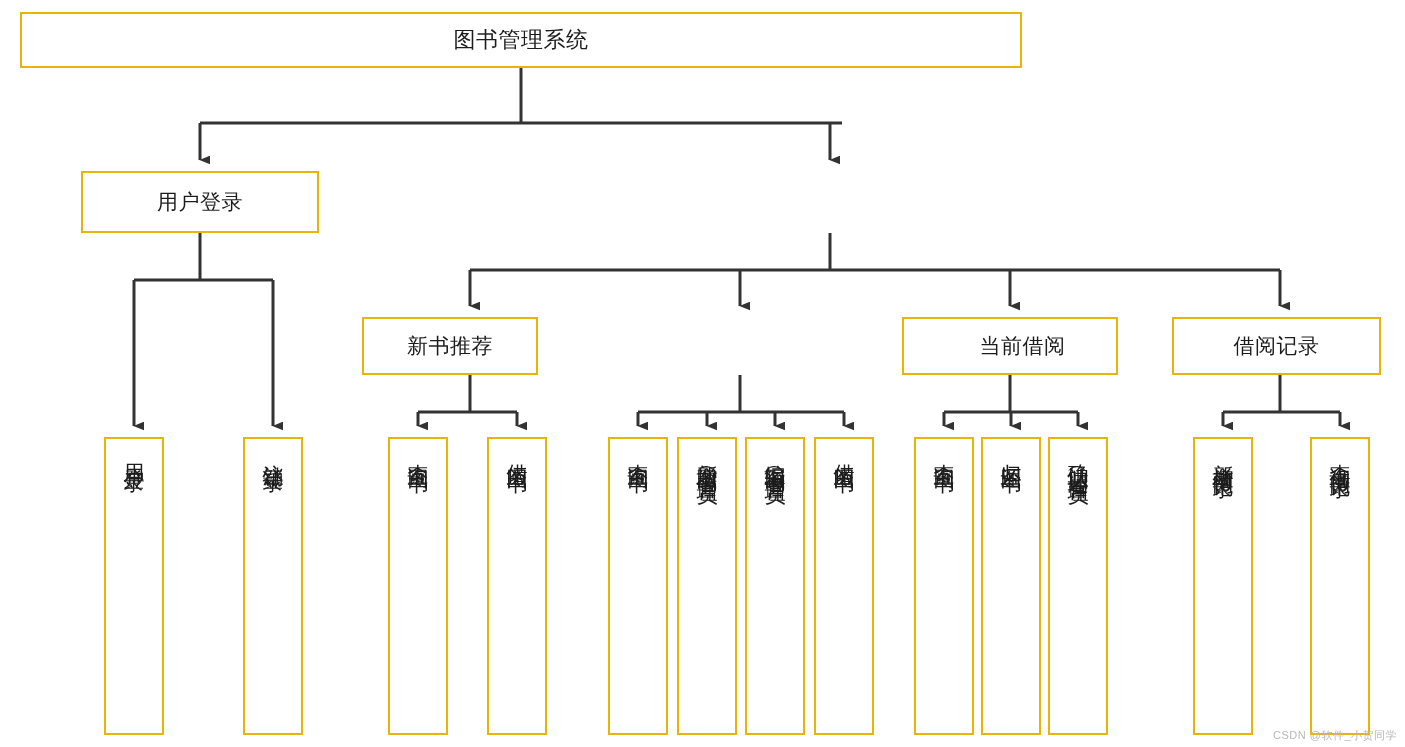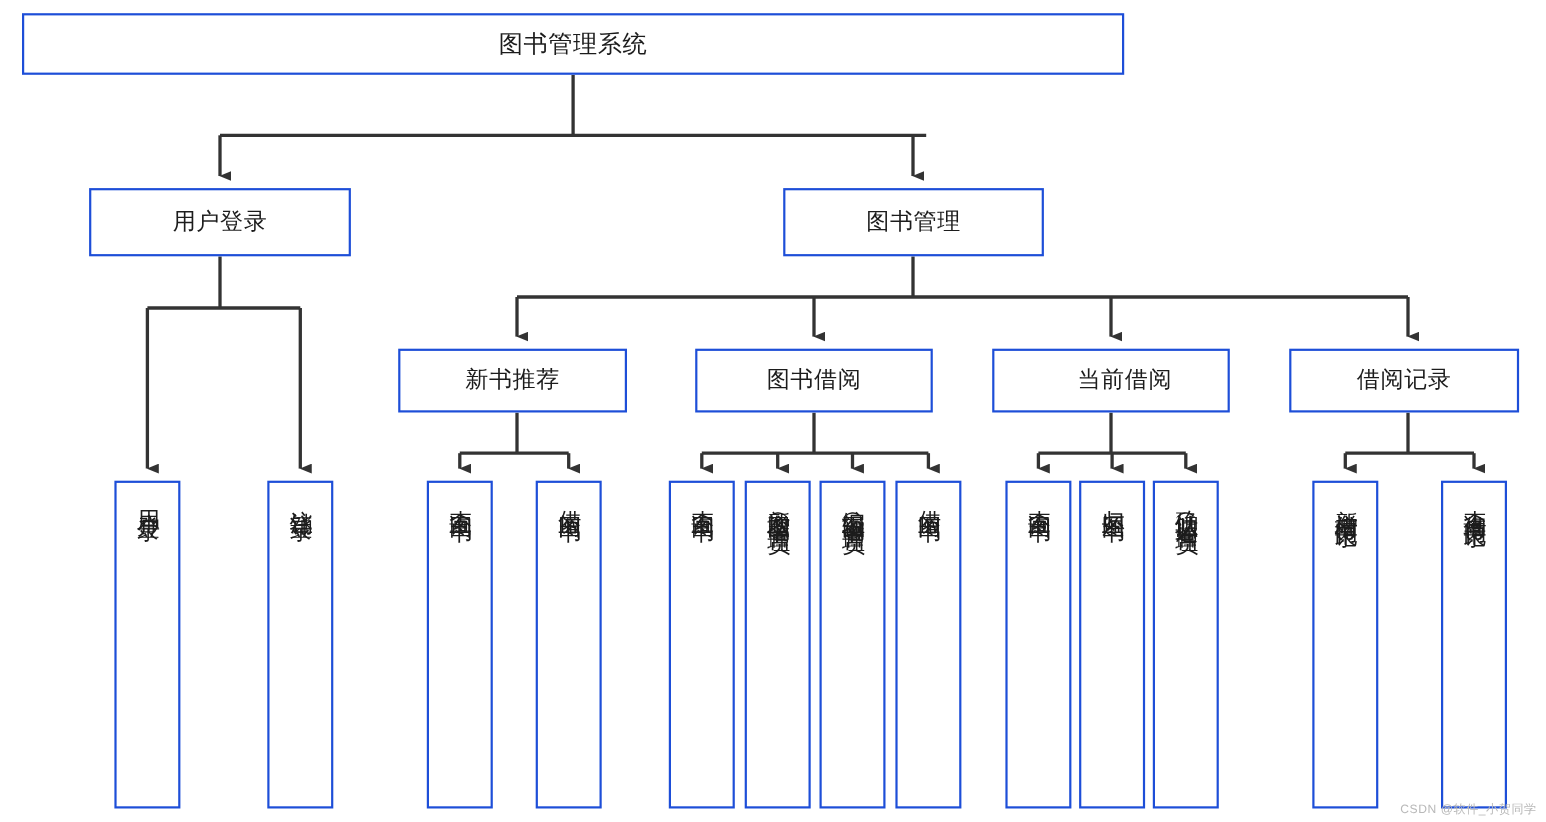--- a/index.html
+++ b/index.html
@@ -23,21 +23,21 @@
     left: 0;
     top: 0;
     width: 1405px;
     height: 747px;
     pointer-events: none;
   }
   .node {
     position: absolute;
     box-sizing: border-box;
     background: #ffffff;
-    border: 2px solid #1d4ed8;
+    border: 2px solid #eab308;
     display: flex;
     align-items: center;
     justify-content: center;
     color: #1c1c1c;
   }
   .node-label {
     display: block;
     text-align: center;
     line-height: 1.22;
     color: #1c1c1c;
@@ -130,29 +130,23 @@
     </g>
   </svg>
 
   <div class="node horiz root" style="left:20px; top:12px; width:1002px; height:56px;">
     <span class="node-label">图书管理系统</span>
   </div>
 
   <div class="node horiz" style="left:81px; top:171px; width:238px; height:62px;">
     <span class="node-label">用户登录</span>
   </div>
-  <div class="node horiz" style="left:712px; top:171px; width:237px; height:62px;">
-    <span class="node-label">图书管理</span>
-  </div>
 
-  <div class="node horiz" style="left:362px; top:317px; width:208px; height:58px;">
+  <div class="node horiz" style="left:362px; top:317px; width:176px; height:58px;">
     <span class="node-label">新书推荐</span>
-  </div>
-  <div class="node horiz" style="left:632px; top:317px; width:216px; height:58px;">
-    <span class="node-label">图书借阅</span>
   </div>
   <div class="node horiz" style="left:902px; top:317px; width:216px; height:58px;padding-left:25px;">
     <span class="node-label">当前借阅</span>
   </div>
   <div class="node horiz" style="left:1172px; top:317px; width:209px; height:58px;">
     <span class="node-label">借阅记录</span>
   </div>
 
   <div class="node vert" style="left:104px; top:437px; width:60px; height:298px;">
     <span class="node-label">用户登录</span>

